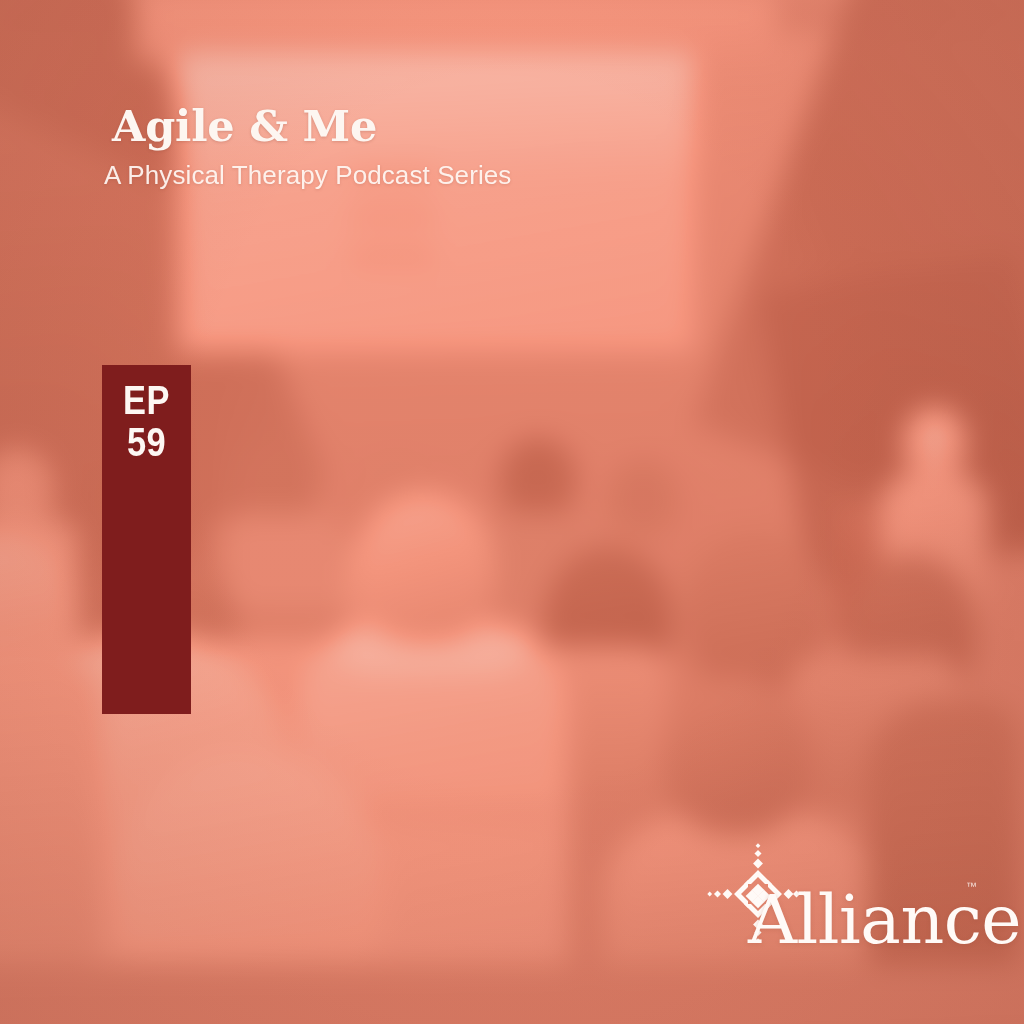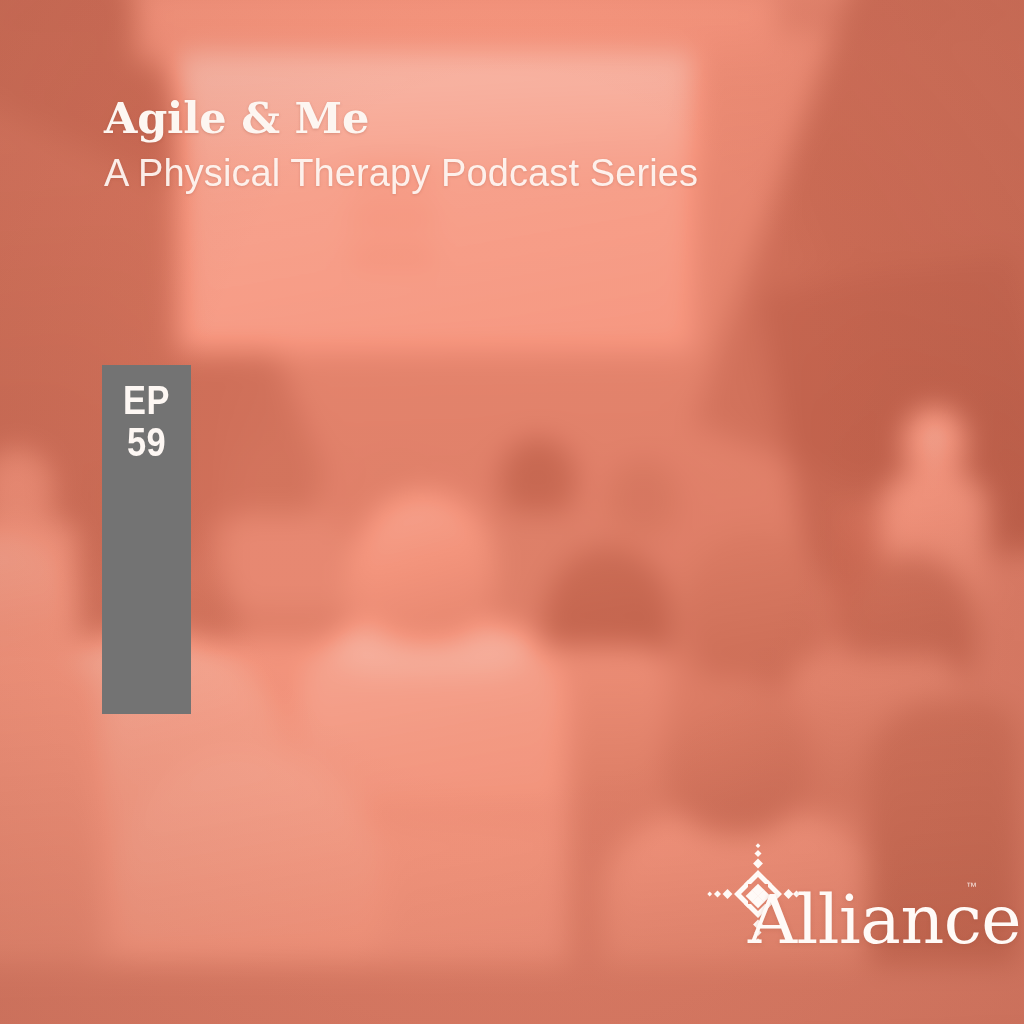--- a/index.html
+++ b/index.html
@@ -290,45 +290,45 @@
     width: 760px;
   }
 
   .brand-title {
     font-family: "DejaVu Serif", "Liberation Serif", serif;
     font-weight: 700;
     font-size: 43px;
     line-height: 1.04;
     color: #fdf6f1;
     letter-spacing: -0.2px;
-    margin: 0;
+    margin: 8px;
     text-shadow: 0 1px 3px rgba(140,70,55,.28);
     white-space: nowrap;
   }
 
   .brand-sub {
     font-family: "Liberation Sans", sans-serif;
     font-weight: 300;
-    font-size: 38px;
+    font-size: 26px;
     line-height: 1.1;
     color: rgba(255,248,243,.93);
     letter-spacing: 0.1px;
     margin: 12px 0 0 0;
     text-shadow: 0 1px 3px rgba(140,70,55,.22);
     white-space: nowrap;
   }
 
   
   .ep-badge {
     position: absolute;
     left: 102px;
     top: 365px;
     width: 89px;
     height: 349px;
-    background: #737373;
+    background: #7f1d1d;
     display: block;
   }
   .ep-badge-inner {
     position: absolute;
     left: 0; right: 0;
     top: 14px;
     text-align: center;
   }
   .ep-label,
   .ep-number {

